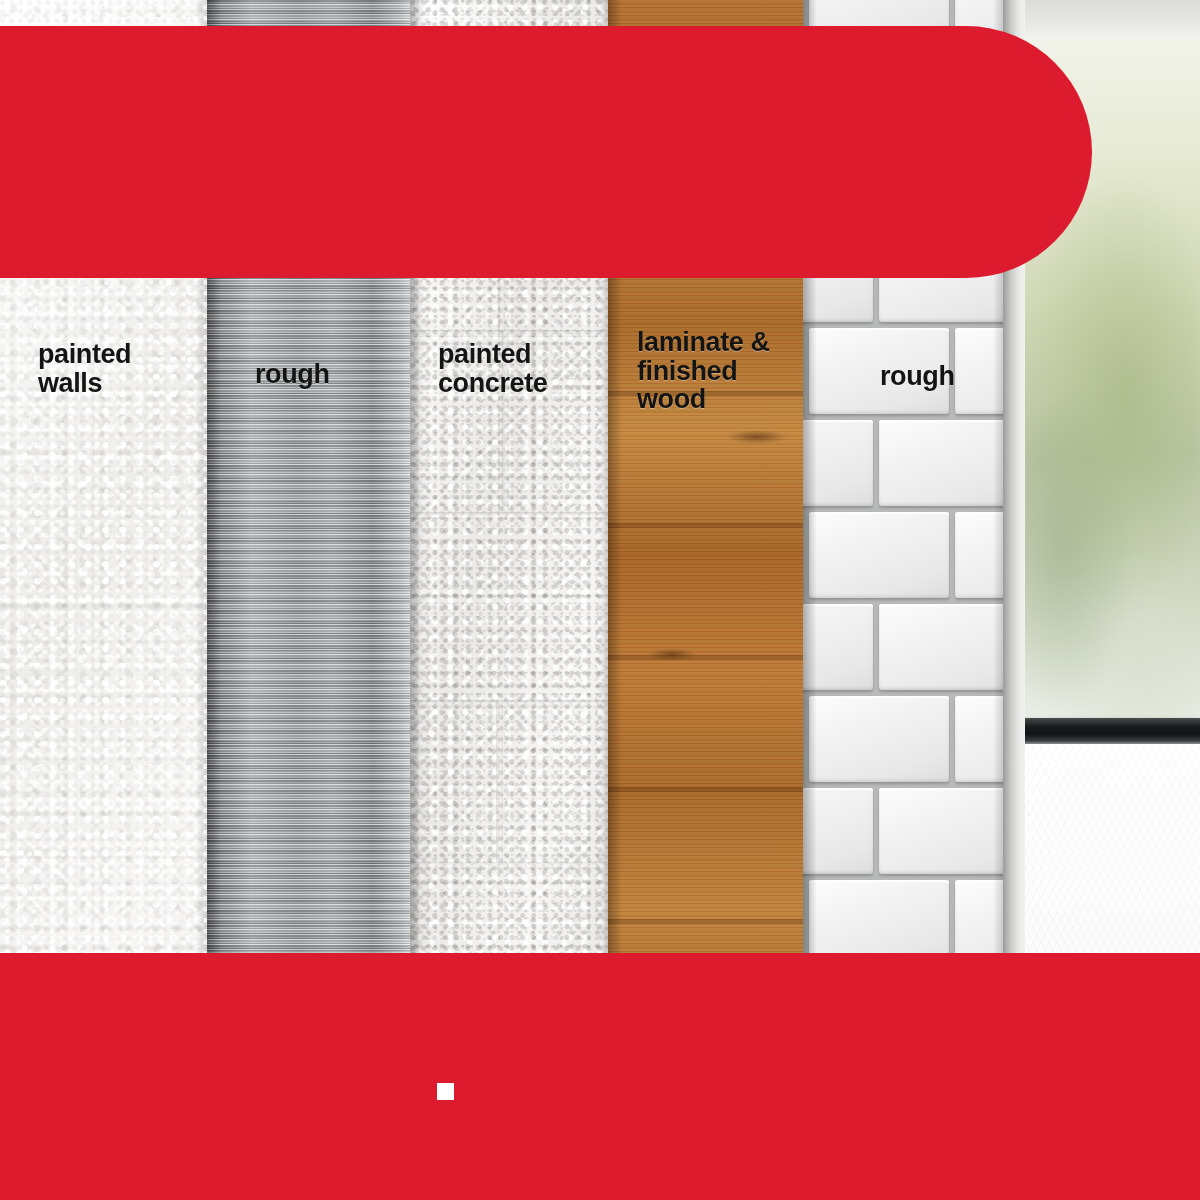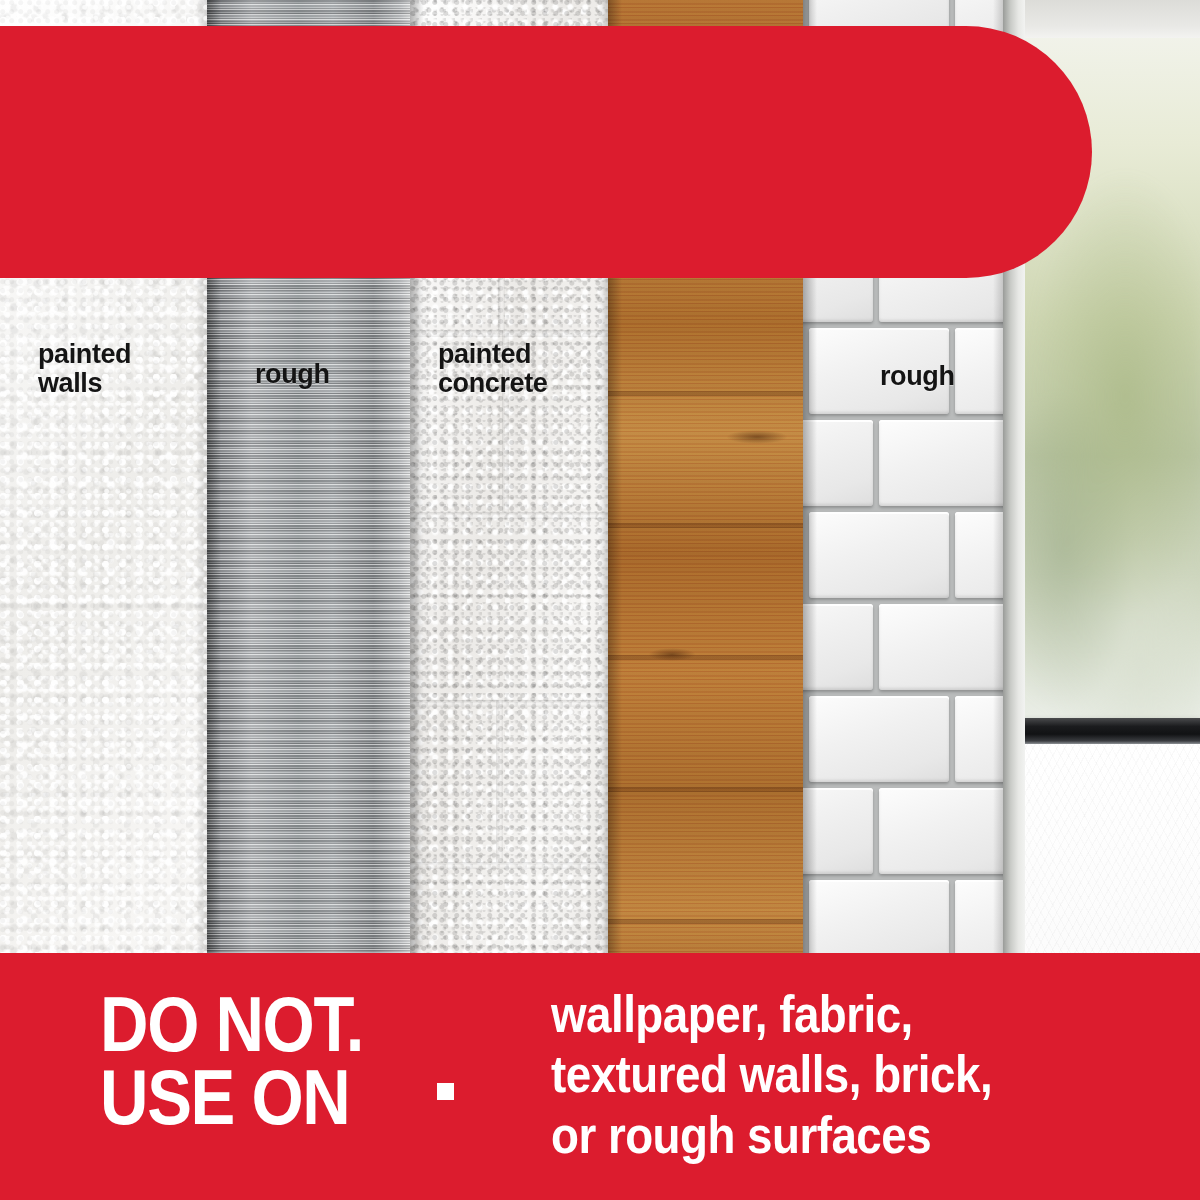--- a/index.html
+++ b/index.html
@@ -215,20 +215,23 @@
   </div>
   <div class="surface-label" style="left:438px; top:340px;">painted
 concrete</div>
 
   <div class="col tex-wood" style="left:608px; width:195px;">
     <div class="wood-knot" style="left:66px; top:216px; width:54px; height:16px;"></div>
     <div class="wood-knot" style="left:118px; top:430px; width:62px; height:14px;"></div>
     <div class="wood-knot" style="left:40px;  top:648px; width:48px; height:13px;"></div>
     <div class="seam-l"></div>
   </div>
+  <div class="surface-label" style="left:637px; top:328px;">laminate &amp;
+finished
+wood</div>
 
   <div class="col tex-tile" style="left:803px; width:200px;">
 
     <div class="tile" style="left:6px;   top:-40px; width:140px; height:86px;"></div>
     <div class="tile" style="left:152px; top:-40px; width:150px; height:86px;"></div>
     <div class="tile" style="left:-70px; top:52px;  width:140px; height:86px;"></div>
     <div class="tile" style="left:76px;  top:52px;  width:150px; height:86px;"></div>
     <div class="tile" style="left:6px;   top:144px; width:140px; height:86px;"></div>
     <div class="tile" style="left:152px; top:144px; width:150px; height:86px;"></div>
     <div class="tile" style="left:-70px; top:236px; width:140px; height:86px;"></div>
@@ -263,25 +266,16 @@
     <div class="glass-lower" style="top:744px; bottom:0;"></div>
     <div class="glass-left-frame"></div>
   </div>
 
   <div class="banner-top"></div>
   <div class="headline">HOLDS STRONG</div>
   <div class="subline">on a variety of surfaces:</div>
 
   <div class="banner-bottom"></div>
 
-  <div class="donot-block">
-    <div class="donot-line">DO NOT.</div>
-    <div class="donot-line">USE ON</div>
-  </div>
   <div class="colon-dot" style="left:437px; top:1083px;"></div>
 
-  <div class="avoid-block">
-    <div class="avoid-line">wallpaper, fabric,</div>
-    <div class="avoid-line">textured walls, brick,</div>
-    <div class="avoid-line">or rough surfaces</div>
-  </div>
 
 </div>
 
 </body></html>

